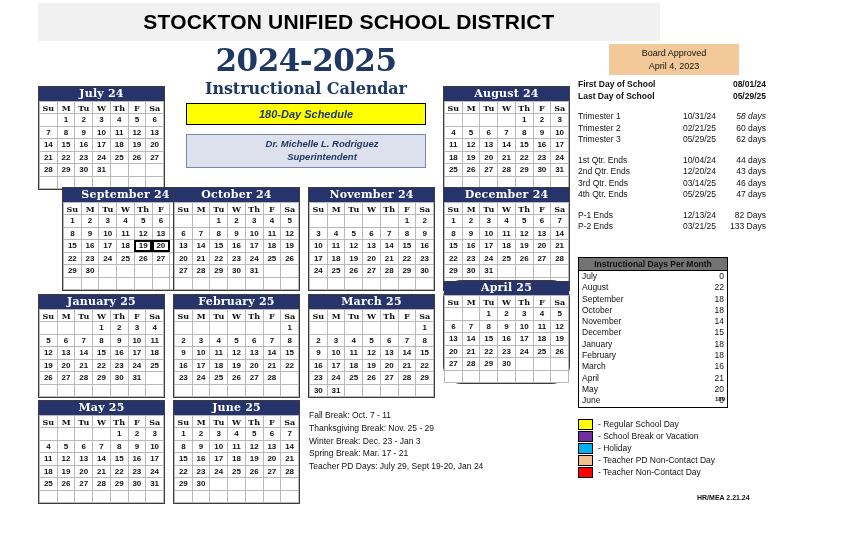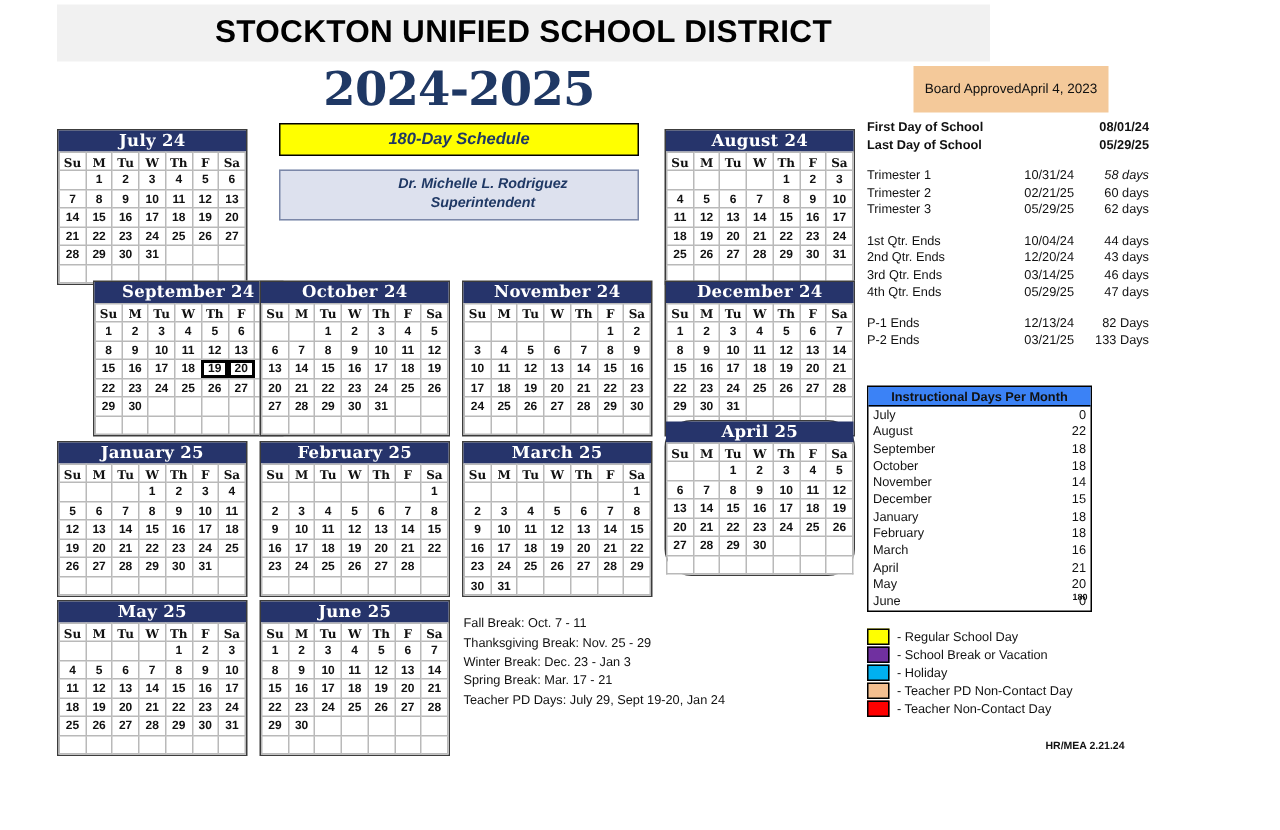--- a/index.html
+++ b/index.html
@@ -146,20 +146,21 @@
 
   
   #board-approved {
     position: absolute;
     left: 609px;
     top: 44px;
     width: 130px;
     height: 31px;
     background: #f4c99a;
     display: flex;
+    flex-direction: column;
     align-items: center;
     justify-content: center;
     font-size: 9px;
     color: #111;
     line-height: 1.35;
   }
   #key-dates {
     position: absolute;
     left: 578px;
     top: 79px;
@@ -182,21 +183,21 @@
   #days-table {
     position: absolute;
     left: 578px;
     top: 257px;
     width: 150px;
     border: 1px solid #000;
     background: #ffffff;
     box-sizing: border-box;
   }
   #days-table-header {
-    background: #3b82f6;
+    background: #737373;
     text-align: center;
     font-size: 8.5px;
     font-weight: bold;
     height: 12px;
     line-height: 12px;
     color: #111;
     border-bottom: 1px solid #000;
   }
   .days-row {
     display: flex;
@@ -262,20 +263,21 @@
 </style>
 </head>
 <body>
 
 <div id="header-banner">
   <div id="header-title">STOCKTON UNIFIED SCHOOL DISTRICT</div>
 </div>
 
 <div id="center-block">
   <div id="year-range">2024-2025</div>
+  <div id="subtitle">Instructional Calendar</div>
   <div id="schedule-badge">180-Day Schedule</div>
   <div id="super-box">
     <div>Dr. Michelle L. Rodriguez</div>
     <div>Superintendent</div>
   </div>
 </div>
 
 <div id="months-container">
     <div class="month" style="left: 38px; top: 86px;">
       <div class="month-title">July 24</div>

